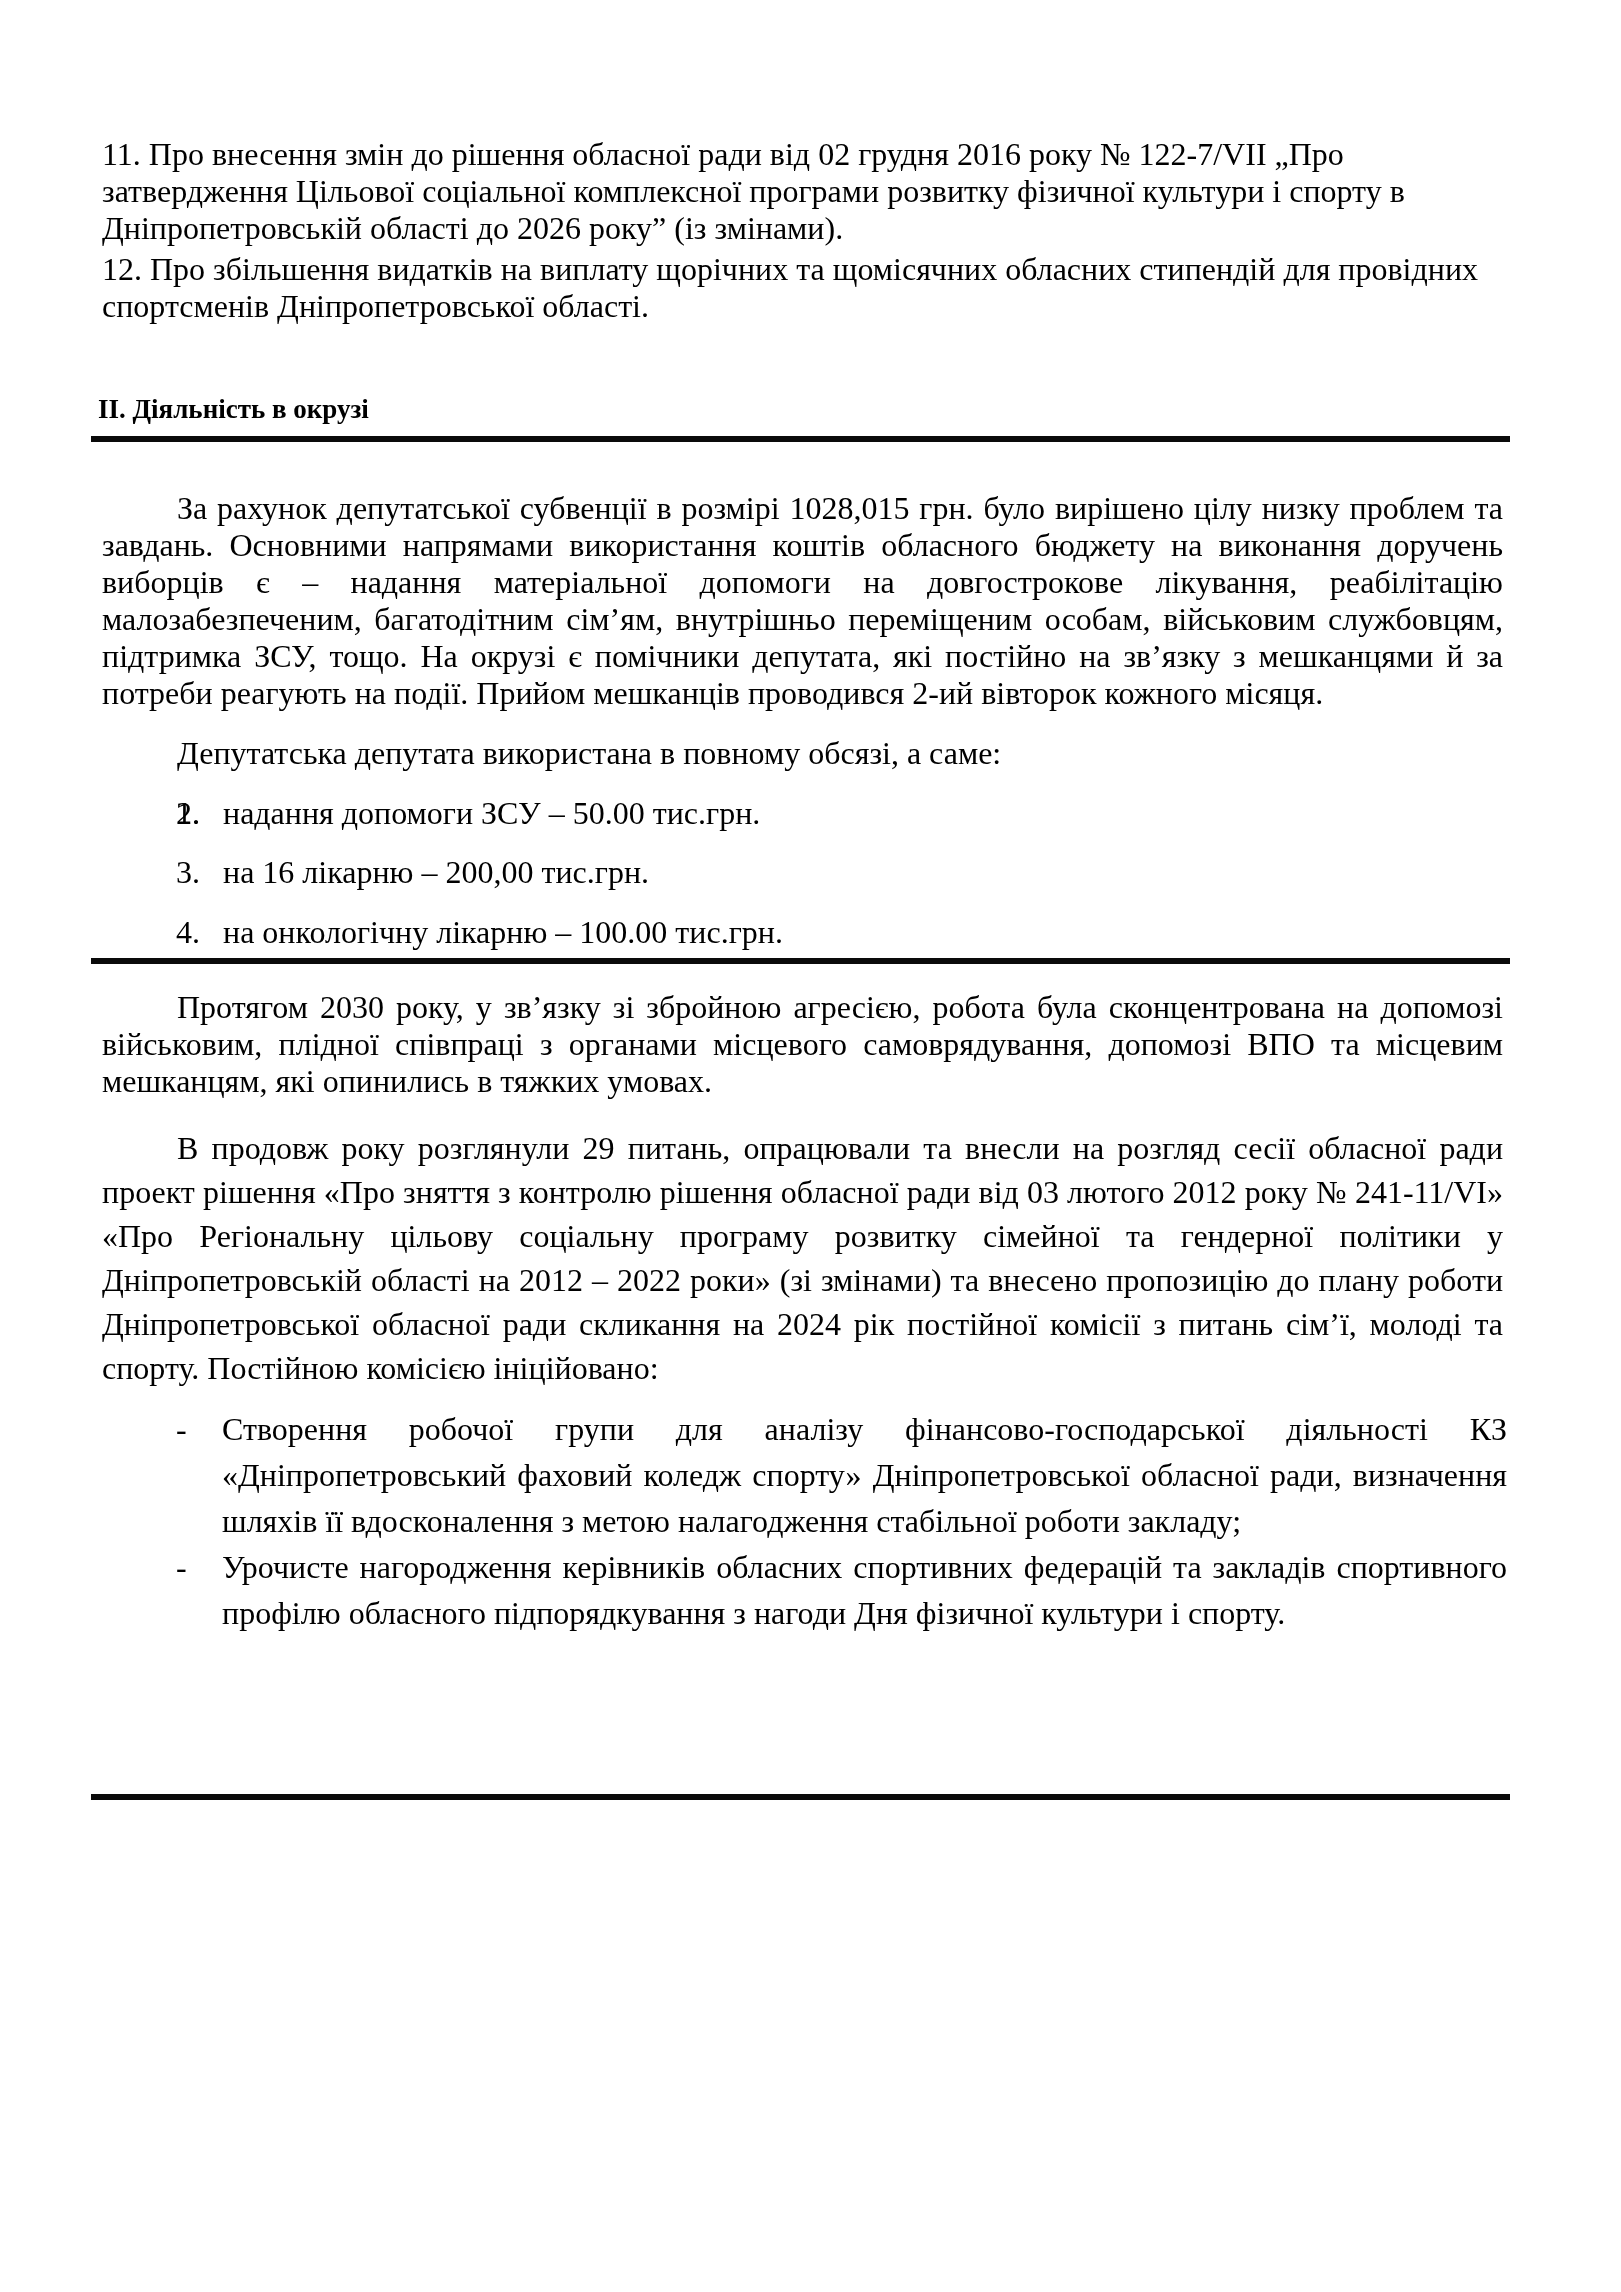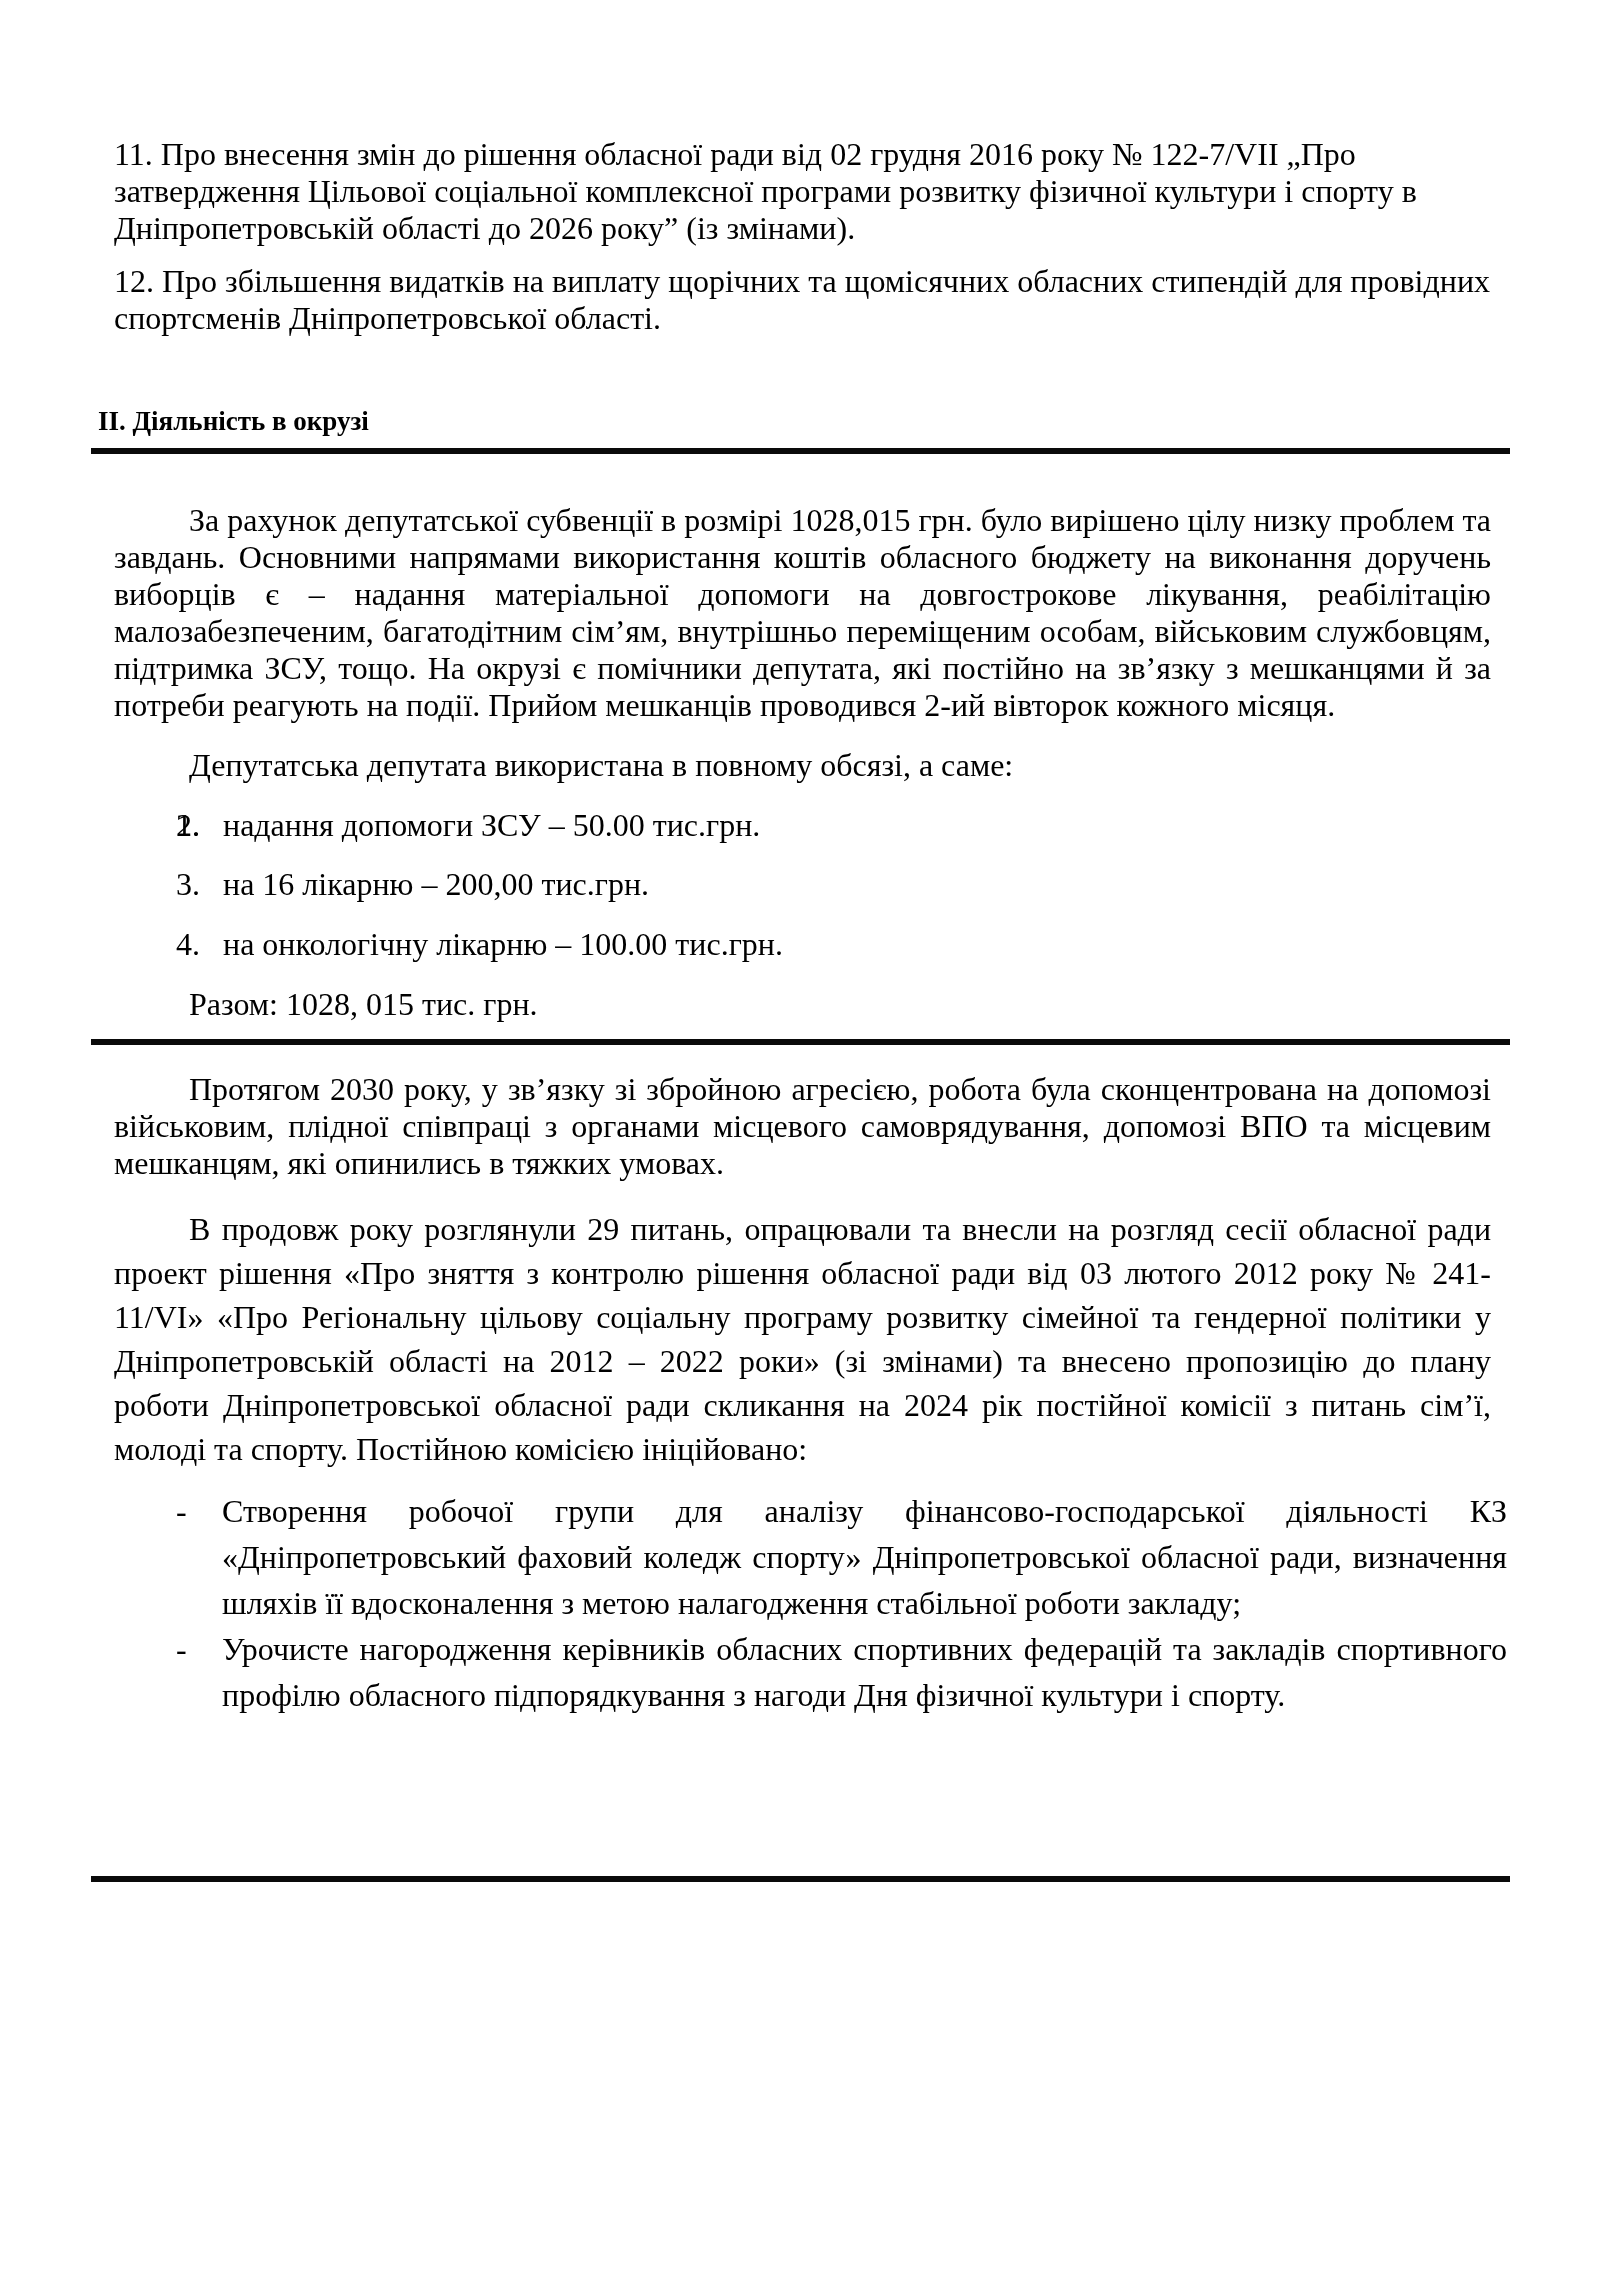--- a/index.html
+++ b/index.html
@@ -12,21 +12,21 @@
     color: #000000;
     font-family: "Liberation Serif", "DejaVu Serif", serif;
     box-sizing: border-box;
     padding-left: 98px;
     padding-right: 114px;
     overflow: hidden;
   }
   .t {
     font-size: 32px;
     line-height: 37px;
-    margin: 16px;
+    margin: 4px;
   }
   .just { text-align: justify; }
   .ind  { text-indent: 75px; }
   .h {
     font-weight: bold;
     font-size: 27px;
     line-height: 39px;
     margin: 0;
   }
   .rule {
@@ -88,21 +88,20 @@
     <div class="num-item" style="margin-top:22.5px;">
       <span class="num">3.</span>
       <span>на 16 лікарню – 200,00 тис.грн.</span>
     </div>
     <div class="num-item" style="margin-top:22.5px;">
       <span class="num">4.</span>
       <span>на онкологічну лікарню – 100.00 тис.грн.</span>
     </div>
   </div>
 
-  <p class="t ind" style="margin-top:23.5px;">Разом: 1028, 015 тис. грн.</p>
 
   <div class="rule" style="margin-top:6.9px;"></div>
 
   <p class="t just ind" style="margin-top:25.5px;">Протягом 2030 року, у зв’язку зі збройною агресією, робота була сконцентрована на допомозі військовим, плідної співпраці з органами місцевого самоврядування, допомозі ВПО та місцевим мешканцям, які опинились в тяжких умовах.</p>
 
   <p class="t just ind lh45" style="margin-top:25.5px;">В продовж року розглянули 29 питань, опрацювали та внесли на розгляд сесії обласної ради проект рішення «Про зняття з контролю рішення обласної ради від 03 лютого 2012 року № 241-11/VI»  «Про Регіональну цільову соціальну програму розвитку сімейної та гендерної політики у Дніпропетровській області на 2012 – 2022 роки» (зі змінами) та внесено пропозицію до плану роботи Дніпропетровської обласної ради скликання на 2024 рік постійної комісії з питань сім’ї, молоді та спорту. Постійною комісією ініційовано:</p>
 
   <div style="margin-top:16.7px;">
     <div class="bullet-item">
       <span class="dash">-</span>

